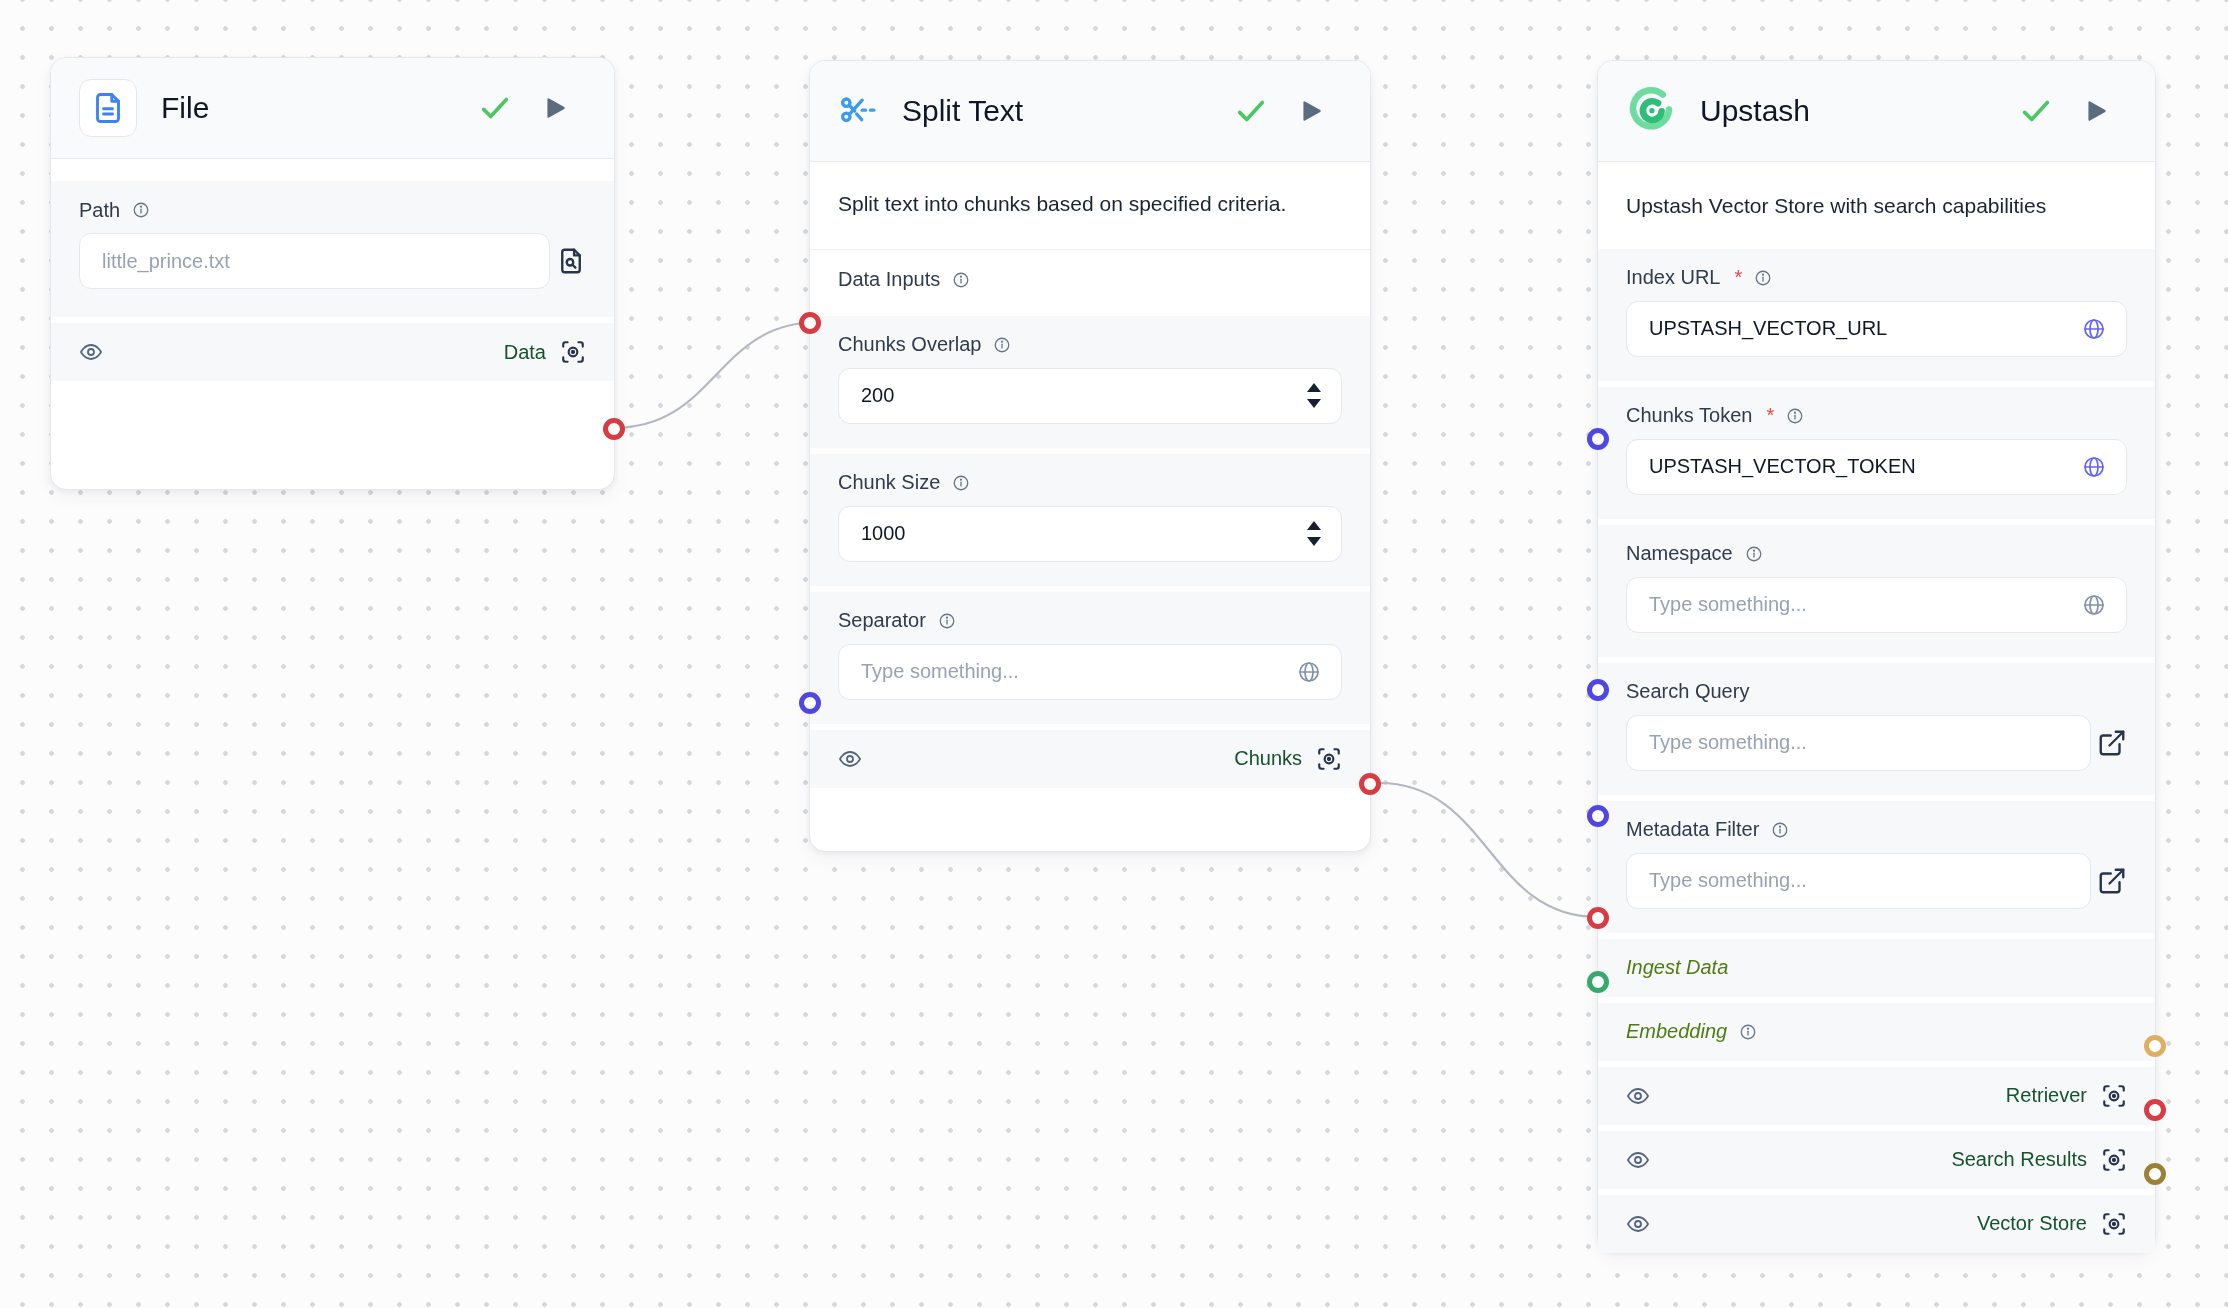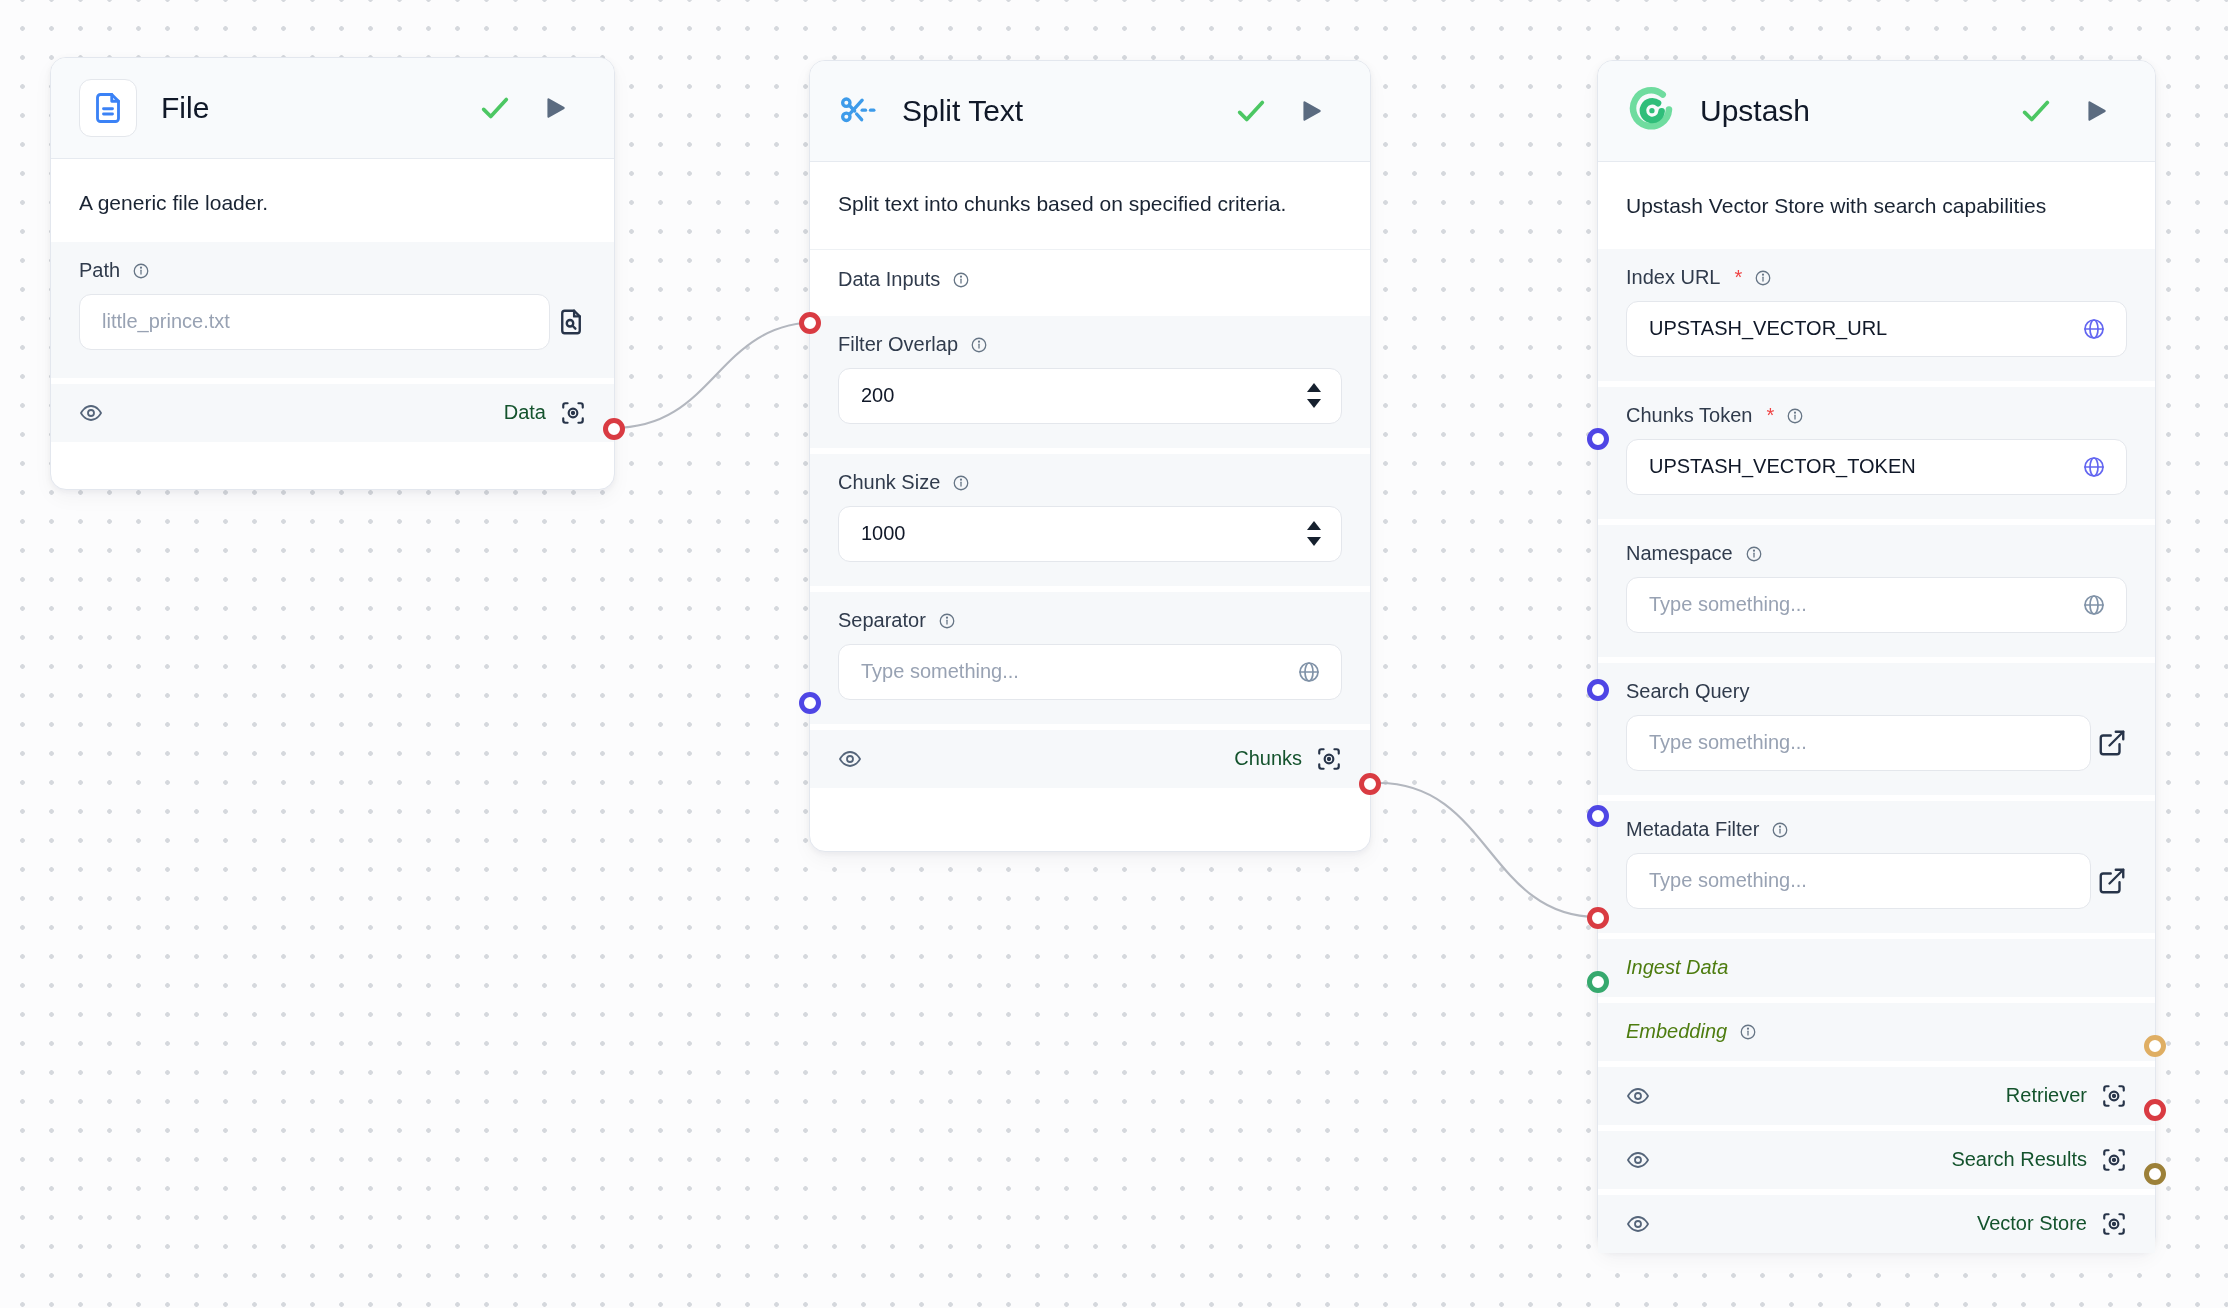--- a/index.html
+++ b/index.html
@@ -71,21 +71,20 @@
       <span class="header-actions">
         <svg width="34" height="34" viewBox="0 0 24 24" fill="none" stroke="#4cc763" stroke-width="2.6" stroke-linecap="round" stroke-linejoin="round">
           <path d="M4 13l5 5L20 6"></path>
         </svg>
         <svg width="26" height="28" viewBox="0 0 24 24" fill="#5b6b80" stroke="#5b6b80" stroke-width="2" stroke-linejoin="round">
           <path d="M6 4l14 8-14 8z"></path>
         </svg>
       </span>
     </div>
 
-    <div class="desc">A generic file loader.</div>
 
     <div class="sec" style="margin-top:22px;">
       <div class="field-label">
         <span>Path</span>
         <svg width="18" height="18" viewBox="0 0 24 24" fill="none" stroke="#667585" stroke-width="1.7" stroke-linecap="round">
           <circle cx="12" cy="12" r="9"></circle>
             <path d="M12 11v5"></path>
             <circle cx="12" cy="7.5" r="0.6" fill="#667585"></circle>
         </svg>
       </div>
@@ -155,21 +154,21 @@
         <svg width="18" height="18" viewBox="0 0 24 24" fill="none" stroke="#667585" stroke-width="1.7" stroke-linecap="round">
           <circle cx="12" cy="12" r="9"></circle>
             <path d="M12 11v5"></path>
             <circle cx="12" cy="7.5" r="0.6" fill="#667585"></circle>
         </svg>
       </div>
     </div>
 
     <div class="sec">
       <div class="field-label">
-        <span>Filter Overlap</span>
+        <span>Chunks Overlap</span>
         <svg width="18" height="18" viewBox="0 0 24 24" fill="none" stroke="#667585" stroke-width="1.7" stroke-linecap="round">
           <circle cx="12" cy="12" r="9"></circle>
             <path d="M12 11v5"></path>
             <circle cx="12" cy="7.5" r="0.6" fill="#667585"></circle>
         </svg>
       </div>
       <div class="input-row">
         <div class="tb">
           <input readonly="" value="200" style="">
           <span class="steppers">

